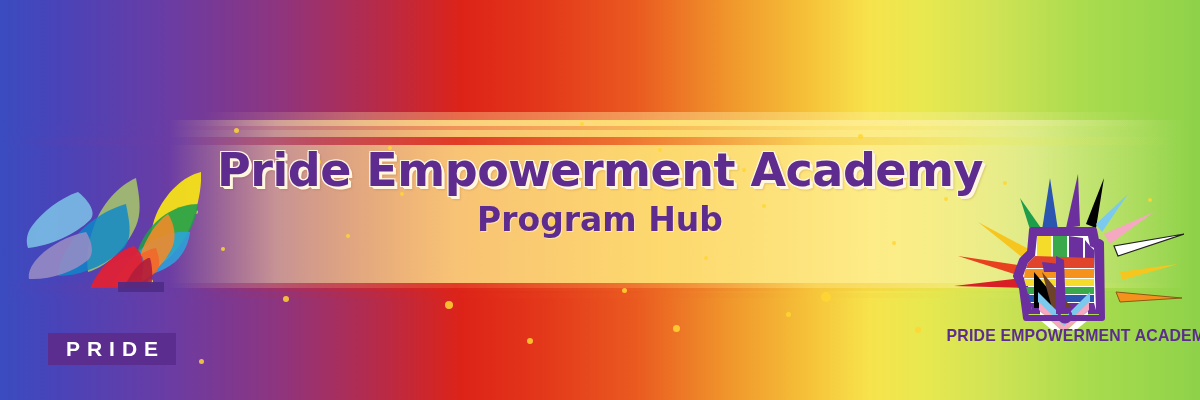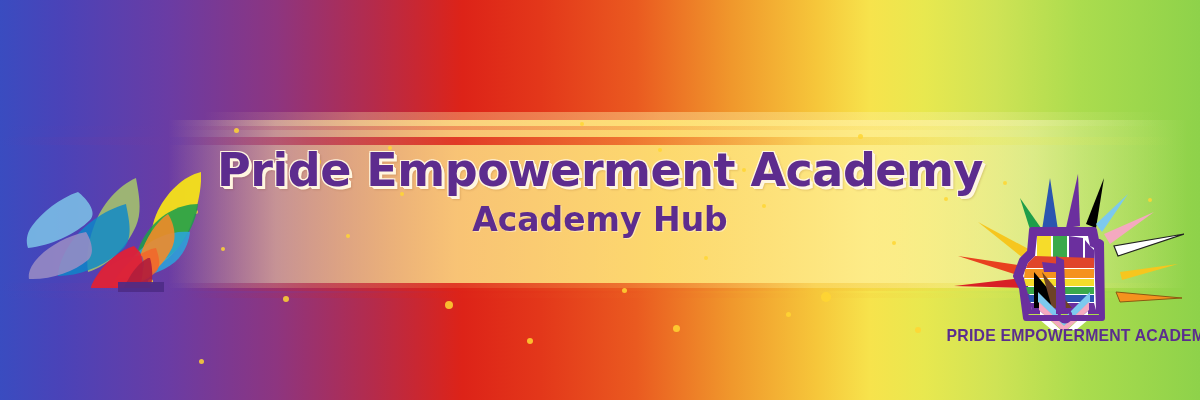--- a/index.html
+++ b/index.html
@@ -290,20 +290,21 @@
         <path d="M52 22 C34 28 16 42 6 56 C0 64 0 72 2 78 C24 76 50 64 64 50 C72 42 60 28 52 22 Z" fill="#7ec6e8" opacity="0.84"></path>
         <path d="M142 44 C130 52 120 68 114 86 C110 97 108 106 110 112 C124 108 138 94 146 78 C152 64 146 50 142 44 Z" fill="#f58a29" opacity="0.88"></path>
         <path d="M130 78 C118 80 104 90 96 100 C90 107 87 112 86 116 C102 118 120 112 130 102 C136 95 132 84 130 78 Z" fill="#f2662a" opacity="0.85"></path>
         <path d="M60 62 C40 66 20 78 10 90 C4 97 2 104 3 109 C24 110 48 102 62 90 C70 82 64 68 60 62 Z" fill="#9b8ec4" opacity="0.85"></path>
         <path d="M116 86 C102 84 86 92 76 102 C70 108 66 113 65 117 C84 119 104 114 114 104 C120 98 118 90 116 86 Z" fill="#6b4f9e" opacity="0.72"></path>
         <path d="M108 76 C94 80 80 92 72 104 C67 111 65 116 65 118 L112 118 C118 110 118 92 114 82 Z" fill="#e32033" opacity="0.92"></path>
         <path d="M122 88 C114 92 106 102 102 110 C99 114 98 117 98 118 L124 118 C128 110 126 94 124 88 Z" fill="#b01e3c" opacity="0.9"></path>
       </g>
     </svg>
     <div class="sd-base"></div>
+    <div class="sd-word pride">PRIDE</div>
   </div>
 
   <div class="pea-logo">
     <svg class="pea-mark" viewBox="0 0 246 162">
 
       <g>
         <polygon points="112,10 120,62 104,62" fill="#2b56b0"></polygon>
         <polygon points="140,6 142,58 128,60" fill="#6b2f9e"></polygon>
         <polygon points="166,10 158,60 148,56" fill="#000000"></polygon>
         <polygon points="82,30 110,70 96,74" fill="#1e9e4a"></polygon>
@@ -346,16 +347,16 @@
         <circle cx="127" cy="148" r="6" fill="none" stroke="#6b2f9e" stroke-width="3"></circle>
 
         <path d="M94 62 L156 62 L158 72 L163 75 L164 150 L88 150 L84 120 L78 108 L84 92 L92 84 Z" fill="none" stroke="#6b2f9e" stroke-width="6" stroke-linejoin="round"></path>
       </g>
     </svg>
     <div class="pea-word">PRIDE EMPOWERMENT ACADEMY</div>
   </div>
 
   <div class="title-block">
     <div class="main-title">Pride Empowerment Academy</div>
-    <div class="sub-title">Academy Hub</div>
+    <div class="sub-title">Program Hub</div>
   </div>
 
 </div>
 
 </body></html>

